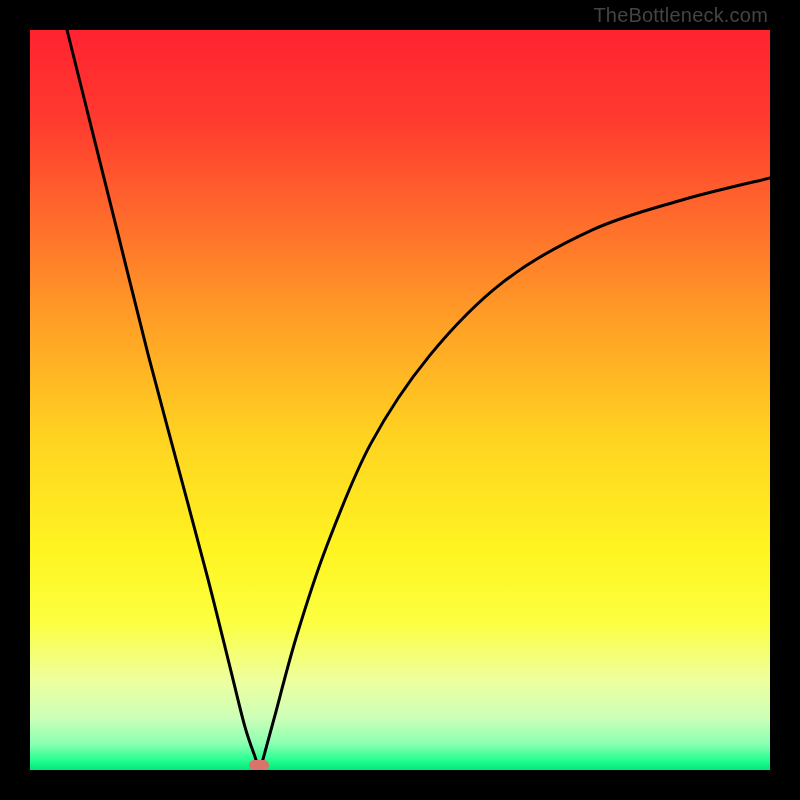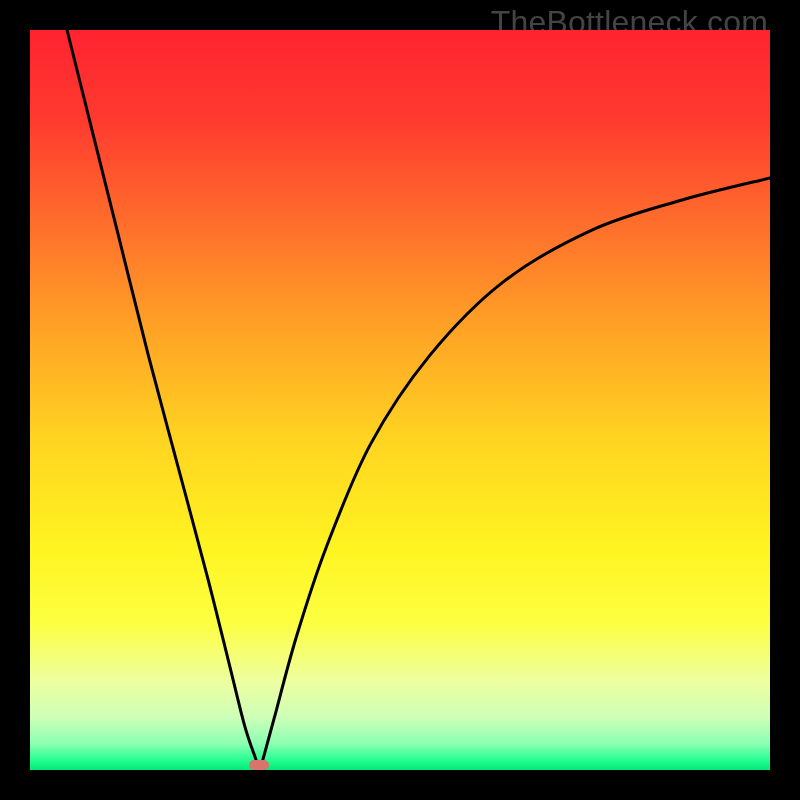--- a/index.html
+++ b/index.html
@@ -24,21 +24,21 @@
     left: 0;
     top: 0;
     width: 100%;
     height: 100%;
   }
   .watermark {
     position: absolute;
     top: 4px;
     right: 32px;
     color: #444;
-    font-size: 32px;
+    font-size: 20px;
     font-weight: 400;
     font-family: Arial, Helvetica, sans-serif;
     letter-spacing: 0.2px;
   }
   .curve-svg {
     position: absolute;
     left: 0;
     top: 0;
     width: 100%;
     height: 100%;

